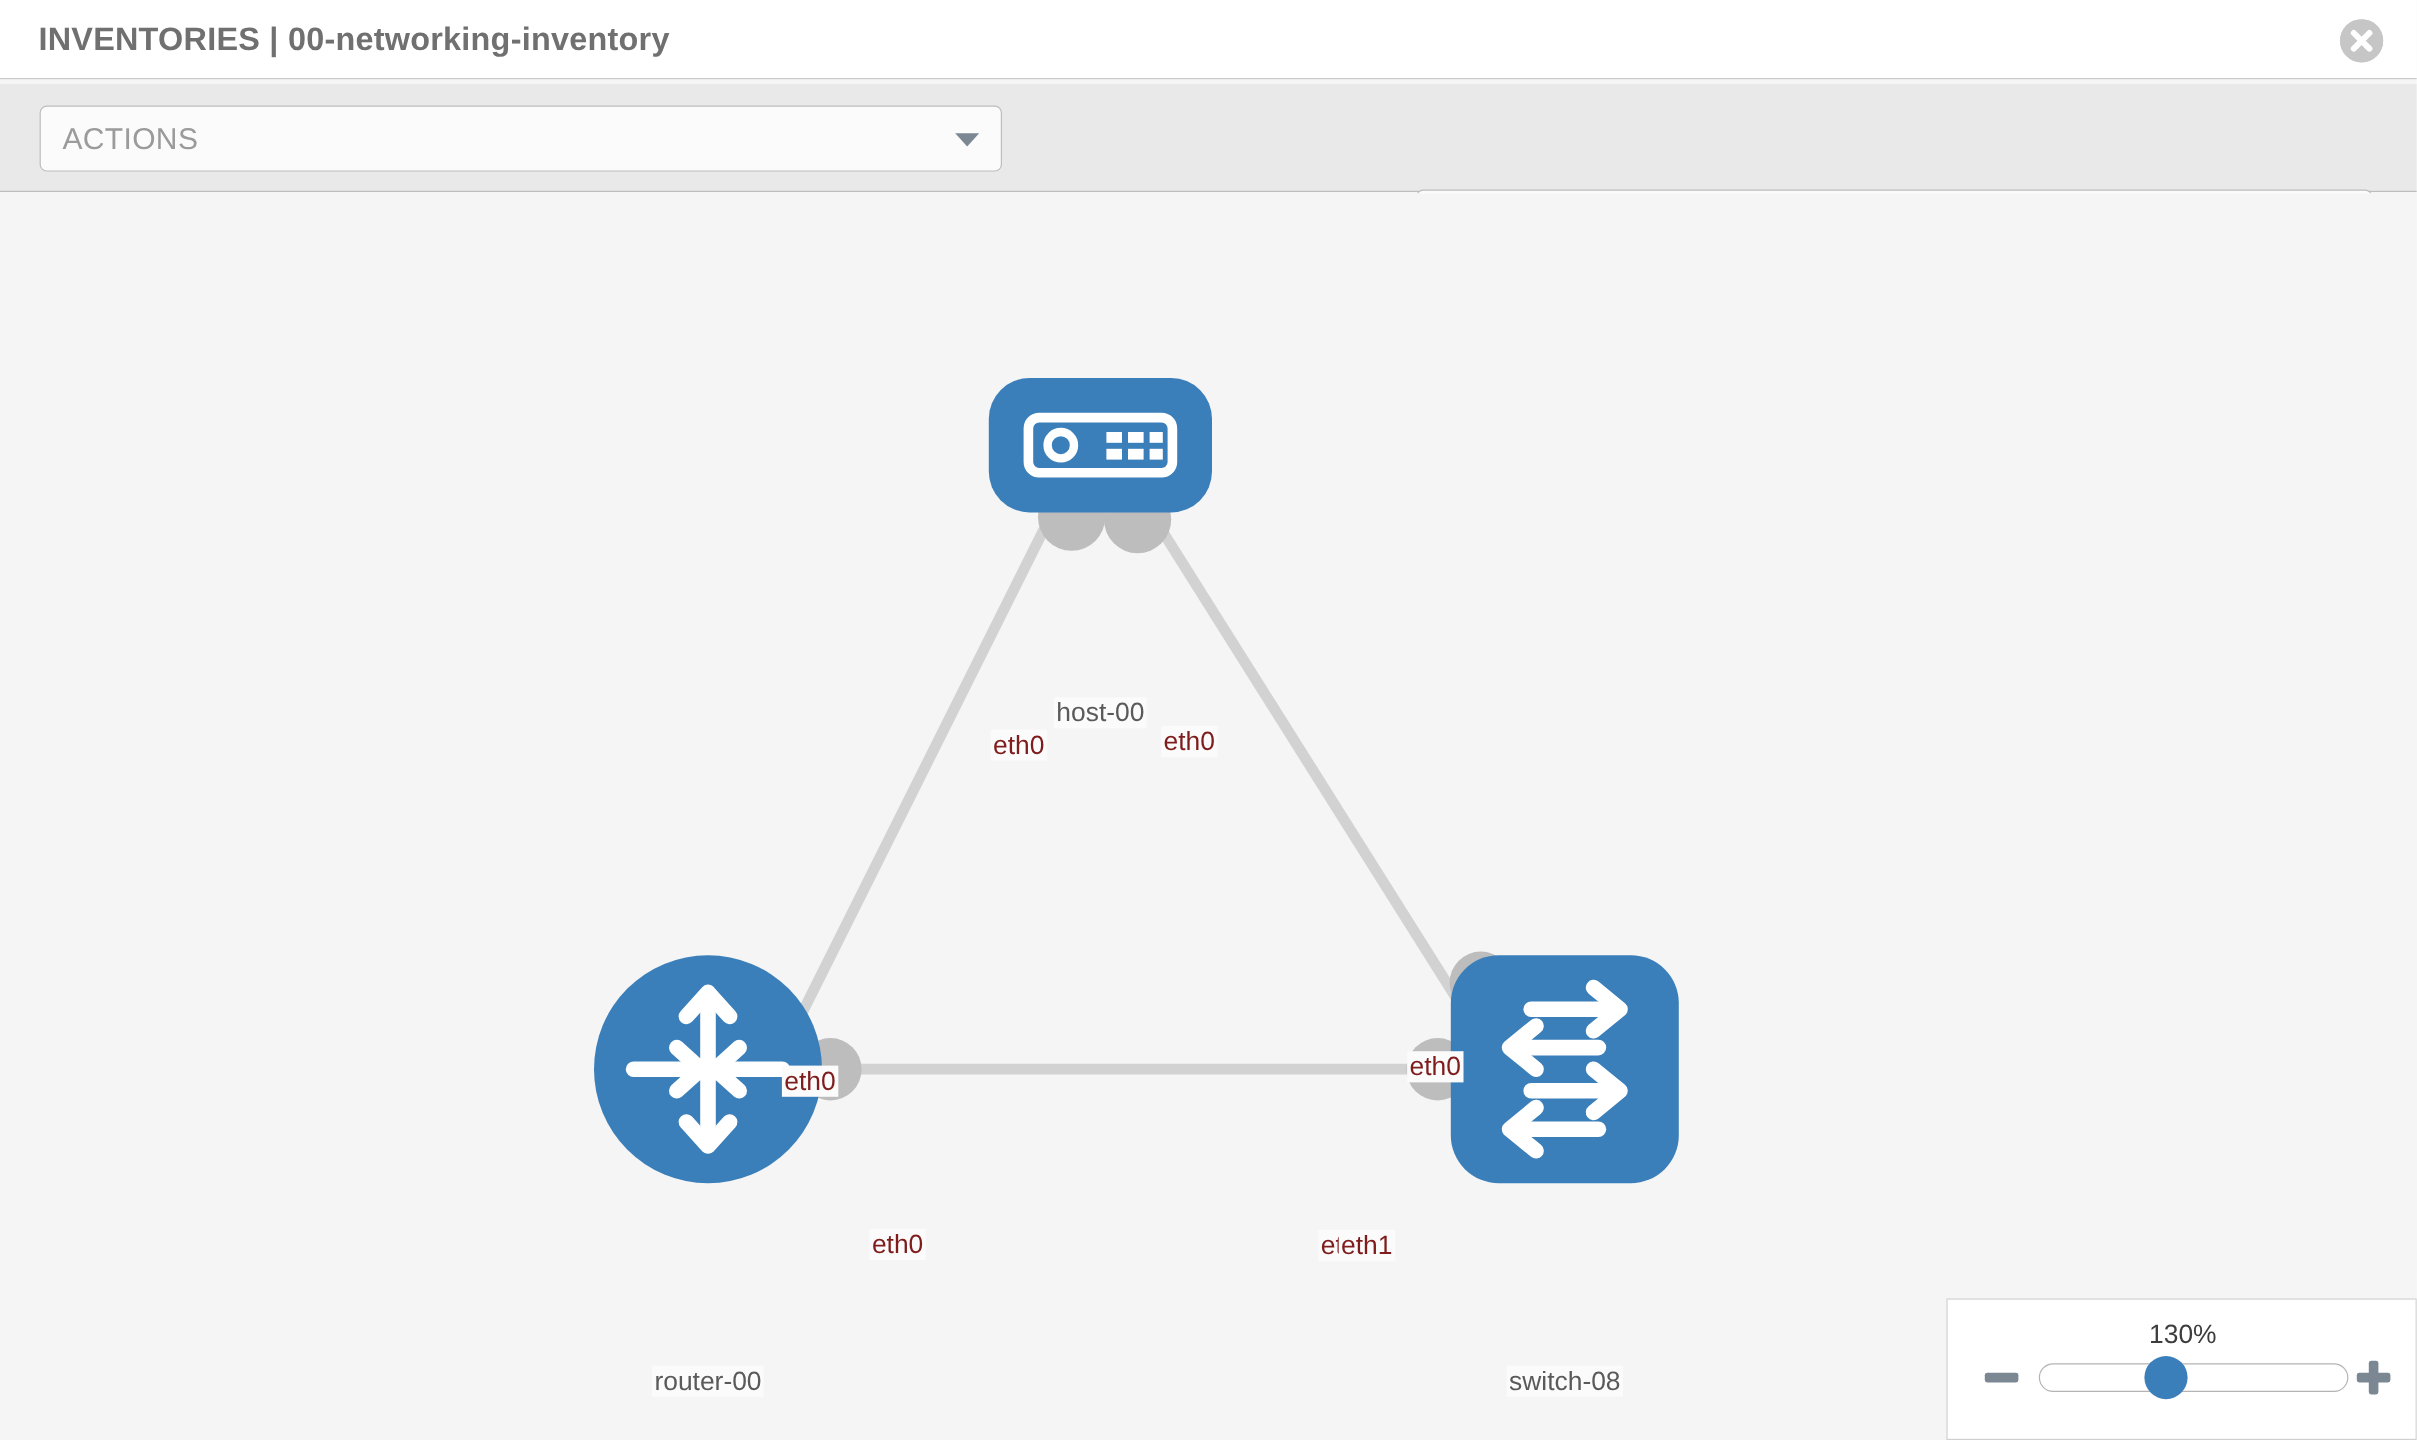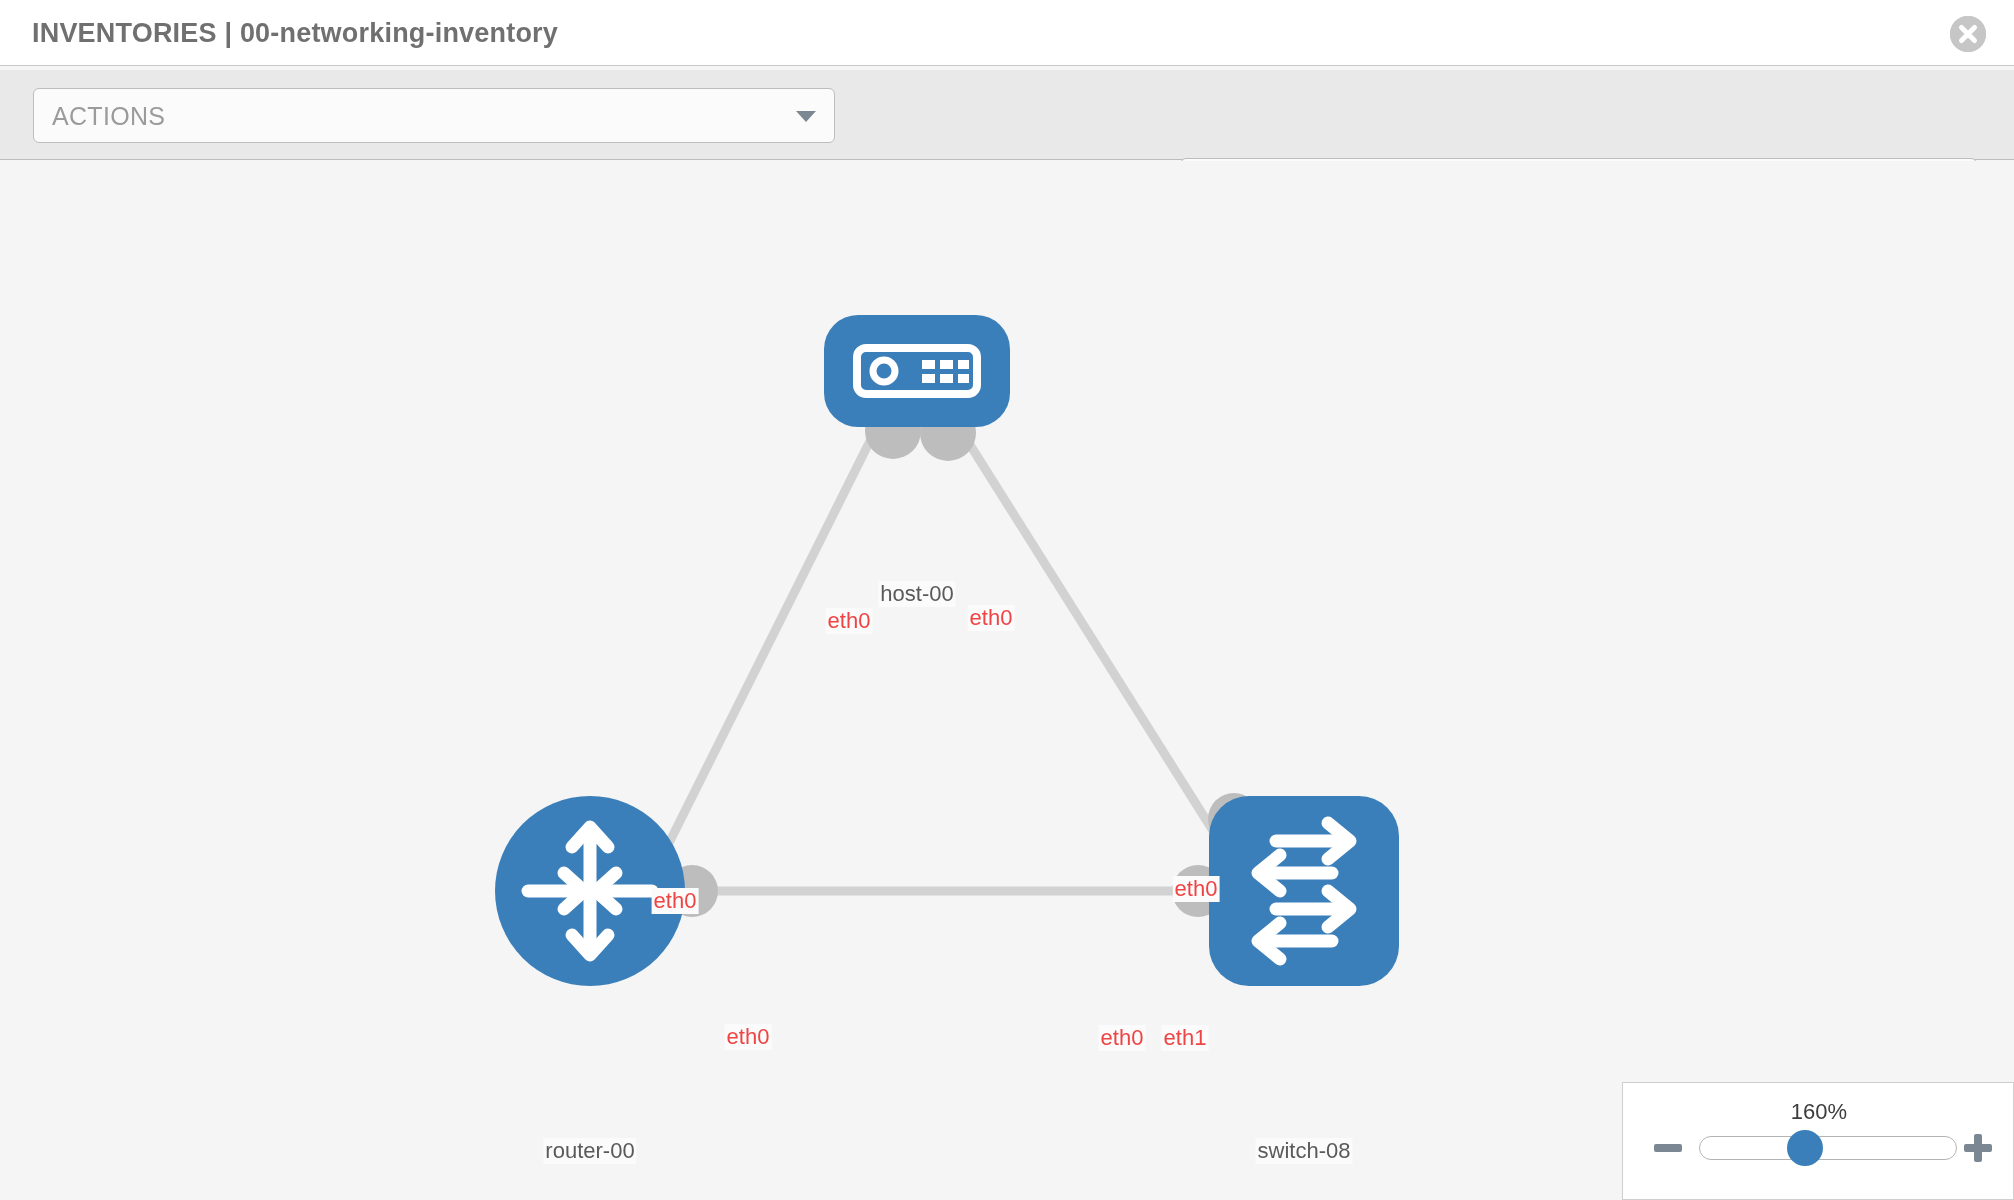--- a/index.html
+++ b/index.html
@@ -114,21 +114,21 @@
     font-size: 22px;
     color: #5a5a5a;
     background: #fbfbfb;
     white-space: nowrap;
     padding: 0 2px;
     transform: translateX(-50%);
   }
   .link-label {
     position: absolute;
     font-size: 22px;
-    color: #ef4444;
+    color: #7f1d1d;
     background: #fbfbfb;
     white-space: nowrap;
     padding: 0 2px;
     transform: translateX(-50%);
   }
 
   
   .zoom-panel {
     position: absolute; left: 1622px; top: 1082px;
     width: 392px; height: 118px;
@@ -277,30 +277,30 @@
         </g>
       </g>
     </svg>
 
     <div class="link-label" style="left:849px; top:447px;">eth0</div>
     <div class="link-label" style="left:991px; top:444px;">eth0</div>
     <div class="link-label" style="left:675px; top:727px;">eth0</div>
     <div class="link-label" style="left:1196px; top:715px;">eth0</div>
     <div class="link-label" style="left:748px; top:863px;">eth0</div>
     <div class="link-label" style="left:1122px; top:864px;">eth0</div>
-    <div class="link-label" style="left:1139px; top:864px;margin-left:46px;">eth1</div>
+    <div class="link-label" style="left:1139px; top:864px;">eth1</div>
 
     <div class="node-label" style="left:917px; top:420px;">host-00</div>
     <div class="node-label" style="left:590px; top:977px;">router-00</div>
     <div class="node-label" style="left:1304px; top:977px;">switch-08</div>
 
   </div>
 
   <div class="zoom-panel">
-    <div class="zoom-value">160%</div>
+    <div class="zoom-value">130%</div>
 
     <div class="zoom-minus">
       <svg viewBox="0 0 34 34" xmlns="http://www.w3.org/2000/svg">
         <rect x="3" y="13" width="28" height="8" rx="2" fill="#7b8793"></rect>
       </svg>
     </div>
 
     <div class="zoom-track"></div>
     <div class="zoom-thumb"></div>
 

